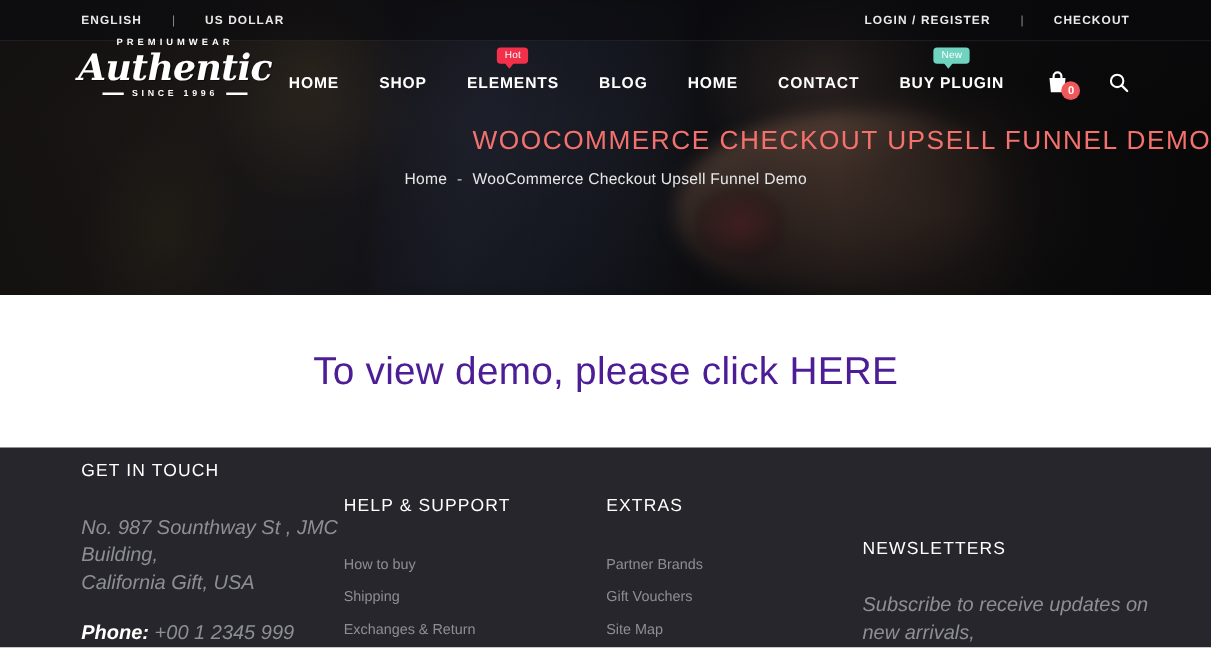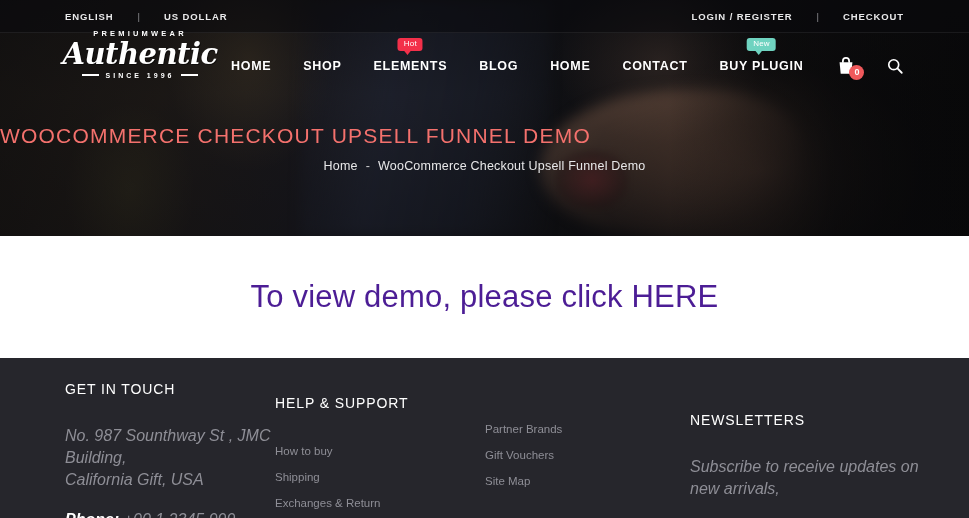--- a/index.html
+++ b/index.html
@@ -200,23 +200,23 @@
   .search-wrap {
     margin-left: 22px;
     width: 24px; height: 24px;
     display: flex; align-items: center; justify-content: center;
     cursor: pointer;
   }
 
   
   .hero-title-block {
     position: absolute;
-    left: 0; top: 124px;
+    left: 0; top: 101px;
     width: 969px;
-    text-align: left;
+    text-align: right;
     z-index: 5;
   }
   .hero-title {
     color: #f4716d;
     font-size: 21px;
     font-weight: 400;
     letter-spacing: 1.2px;
     margin: 0 0 12px;
     line-height: 1.1;
   }
@@ -247,21 +247,21 @@
   }
   .main-heading .link { cursor: pointer; }
 
   
   .footer {
     width: 969px;
     height: 160px;
     background: #26262c;
     padding: 36px 65px 0 65px;
     display: flex;
-    align-items: center;
+    align-items: flex-end;
   }
   .fcol { flex: 0 0 auto; }
   .fcol-1 { width: 210px; }
   .fcol-2 { width: 210px; }
   .fcol-3 { width: 205px; }
   .fcol-4 { width: 230px; }
   .fcol-title {
     color: #ffffff;
     font-size: 14px;
     font-weight: 400;
@@ -395,20 +395,21 @@
   </div>
 
   <div class="fcol fcol-2">
     <h3 class="fcol-title">HELP &amp; SUPPORT</h3>
     <a class="flink">How to buy</a>
     <a class="flink">Shipping</a>
     <a class="flink">Exchanges &amp; Return</a>
   </div>
 
   <div class="fcol fcol-3">
+    <h3 class="fcol-title">EXTRAS</h3>
     <a class="flink">Partner Brands</a>
     <a class="flink">Gift Vouchers</a>
     <a class="flink">Site Map</a>
   </div>
 
   <div class="fcol fcol-4">
     <h3 class="fcol-title">NEWSLETTERS</h3>
     <p class="fcol-text">
       <span>Subscribe to receive updates on new arrivals,</span><br>
     </p>

